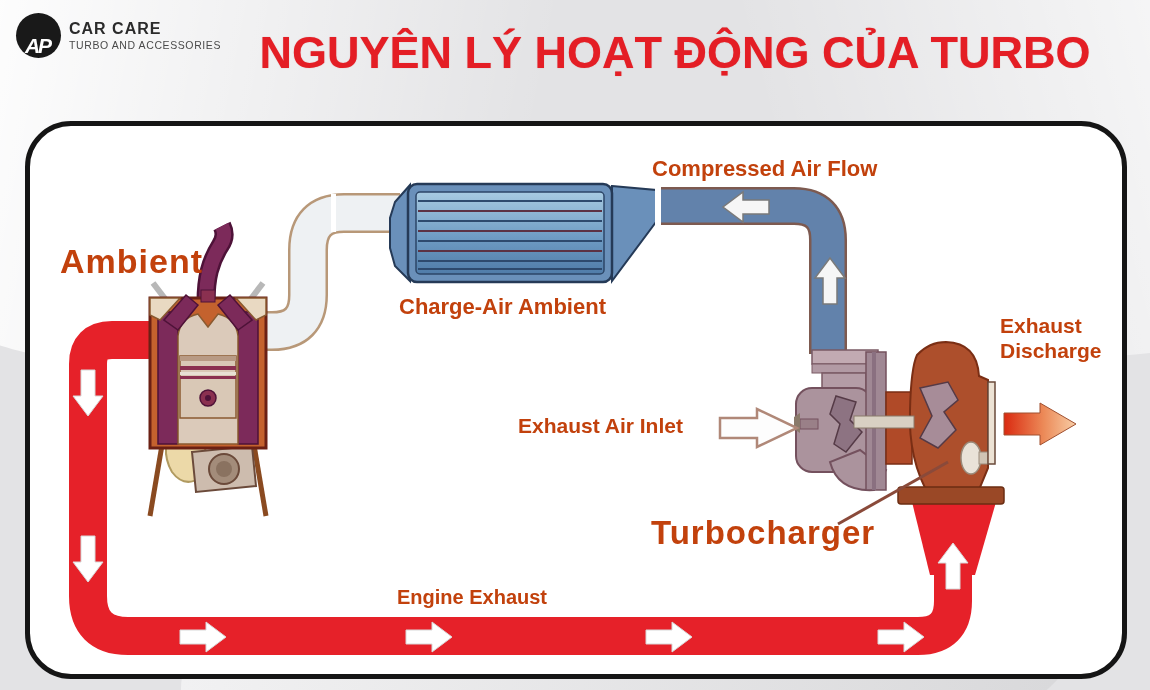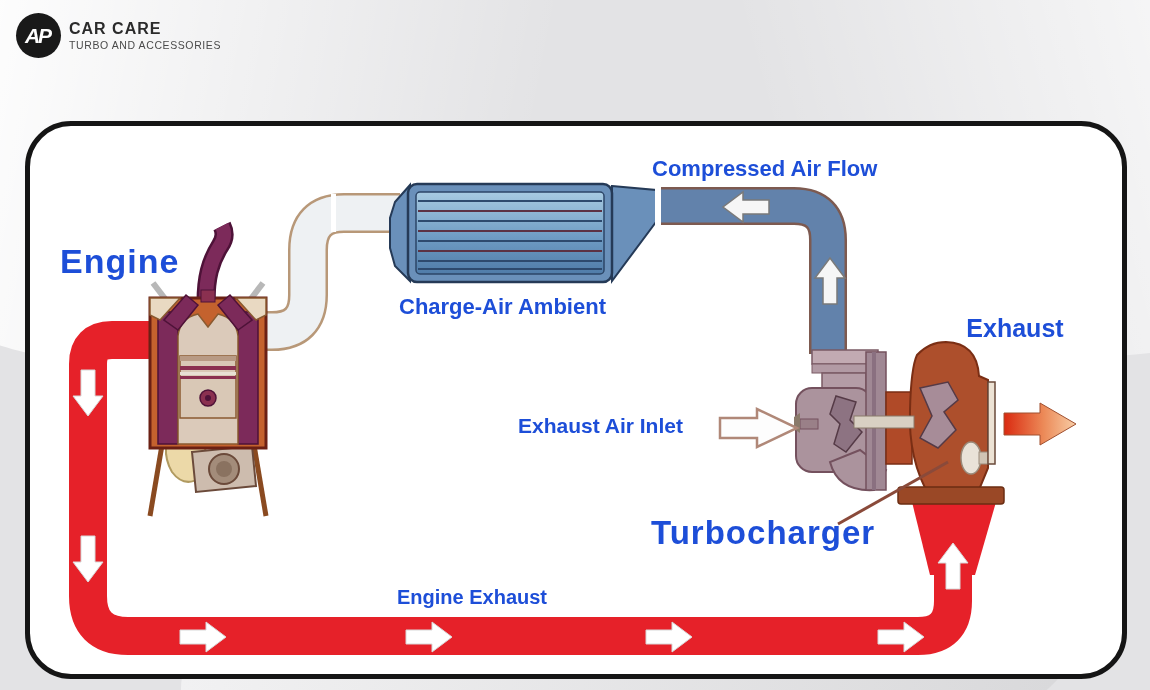--- a/index.html
+++ b/index.html
@@ -14,60 +14,61 @@
   .bg-swirl2{position:absolute;right:-220px;top:-80px;width:900px;height:420px;
     background:linear-gradient(245deg, rgba(255,255,255,.8) 15%, rgba(255,255,255,0) 65%);
     transform:rotate(10deg);border-radius:45%;}
   .bg-swirl3{position:absolute;left:180px;bottom:-120px;width:900px;height:300px;
     background:linear-gradient(90deg, rgba(255,255,255,.5), rgba(200,200,202,.4));
     transform:rotate(-4deg);border-radius:50%;}
 
   .header{position:absolute;left:0;top:0;width:1150px;height:115px;z-index:10;}
   .logo{position:absolute;left:16px;top:13px;display:flex;align-items:center;}
   .logo-circle{width:45px;height:45px;border-radius:50%;background:#191919;
-    display:flex;align-items:center;justify-content:center;}
+    display:flex;align-items:flex-end;justify-content:center;}
   .logo-monogram{color:#fff;font-weight:bold;font-style:italic;font-size:21px;letter-spacing:-2px;padding-right:2px;}
   .logo-text{margin-left:8px;line-height:1;}
   .logo-name{font-size:16px;font-weight:bold;color:#2b2b2b;letter-spacing:1px;}
   .logo-tagline{font-size:10.5px;color:#4a4a4a;letter-spacing:.6px;margin-top:3px;}
   .main-title{position:absolute;left:210px;top:27px;width:930px;text-align:center;
     font-size:45px;font-weight:800;color:#e41e25;letter-spacing:0px;
     text-shadow:0 0 1px rgba(180,0,0,.35);white-space:nowrap;}
 
   .panel{position:absolute;left:25px;top:121px;width:1092px;height:548px;
     background:#ffffff;border:5px solid #151515;border-radius:46px;z-index:1;}
 
   svg.diagram{position:absolute;left:0;top:0;width:1150px;height:690px;z-index:5;pointer-events:none;}
 
-  .dlabel{position:absolute;z-index:10;color:#1d4ed8;font-weight:bold;white-space:nowrap;}
+  .dlabel{position:absolute;z-index:10;color:#c2410c;font-weight:bold;white-space:nowrap;}
   .lbl-engine{left:60px;top:242px;font-size:34px;letter-spacing:1px;}
   .lbl-cooler{left:399px;top:294px;font-size:22px;}
   .lbl-compressed{left:652px;top:156px;font-size:22px;}
   .lbl-ambient{left:518px;top:414px;font-size:21px;}
   .lbl-turbo{left:638px;top:514px;font-size:33px;letter-spacing:1px;margin-left:13px;}
-  .lbl-exhaust-discharge{left:940px;top:314px;font-size:25px;text-align:center;width:150px;line-height:1.18;}
+  .lbl-exhaust-discharge{left:1000px;top:314px;font-size:21px;width:150px;line-height:1.18;}
   .lbl-engine-exhaust{left:397px;top:586px;font-size:20px;}
 </style>
 </head>
 <body>
 
 <div class="bg-swirl1"></div>
 <div class="bg-swirl2"></div>
 <div class="bg-swirl3"></div>
 
 <div class="header">
   <div class="logo">
     <div class="logo-circle">
       <span class="logo-monogram">AP</span>
     </div>
     <div class="logo-text">
       <div class="logo-name">CAR CARE</div>
       <div class="logo-tagline">TURBO AND ACCESSORIES</div>
     </div>
   </div>
+  <div class="main-title">NGUYÊN LÝ HOẠT ĐỘNG CỦA TURBO</div>
 </div>
 
 <div class="panel"></div>
 
 <svg class="diagram" viewBox="0 0 1150 690">
   <defs>
     <linearGradient id="coolerGrad" x1="0" y1="0" x2="0" y2="1">
       <stop offset="0" stop-color="#a8cbe2"></stop>
       <stop offset="0.55" stop-color="#6f9cc4"></stop>
       <stop offset="1" stop-color="#507ca9"></stop>
@@ -199,21 +200,22 @@
     <rect x="898" y="487" width="106" height="17" rx="3" fill="#9a4826" stroke="#6b2d12" stroke-width="1.5"></rect>
 
     <line x1="838" y1="524" x2="948" y2="462" stroke="#8a4a3a" stroke-width="3"></line>
   </g>
 
   <polygon points="720,418 757,418 757,409 797,428 757,447 757,438 720,438" fill="#fdfdfd" stroke="#b08878" stroke-width="2.5"></polygon>
 
   <polygon points="1004,413 1040,413 1040,403 1076,424 1040,445 1040,435 1004,435" fill="url(#dischargeGrad)" stroke="#a05030" stroke-width="1"></polygon>
 </svg>
 
-<div class="dlabel lbl-engine">Engine</div>
+<div class="dlabel lbl-engine">Ambient</div>
 <div class="dlabel lbl-cooler">Charge-Air Ambient</div>
 <div class="dlabel lbl-compressed">Compressed Air Flow</div>
 <div class="dlabel lbl-ambient">Exhaust Air Inlet</div>
 <div class="dlabel lbl-turbo">Turbocharger</div>
 <div class="dlabel lbl-exhaust-discharge">
   <div>Exhaust</div>
+  <div>Discharge</div>
 </div>
 <div class="dlabel lbl-engine-exhaust">Engine Exhaust</div>
 
 </body></html>

